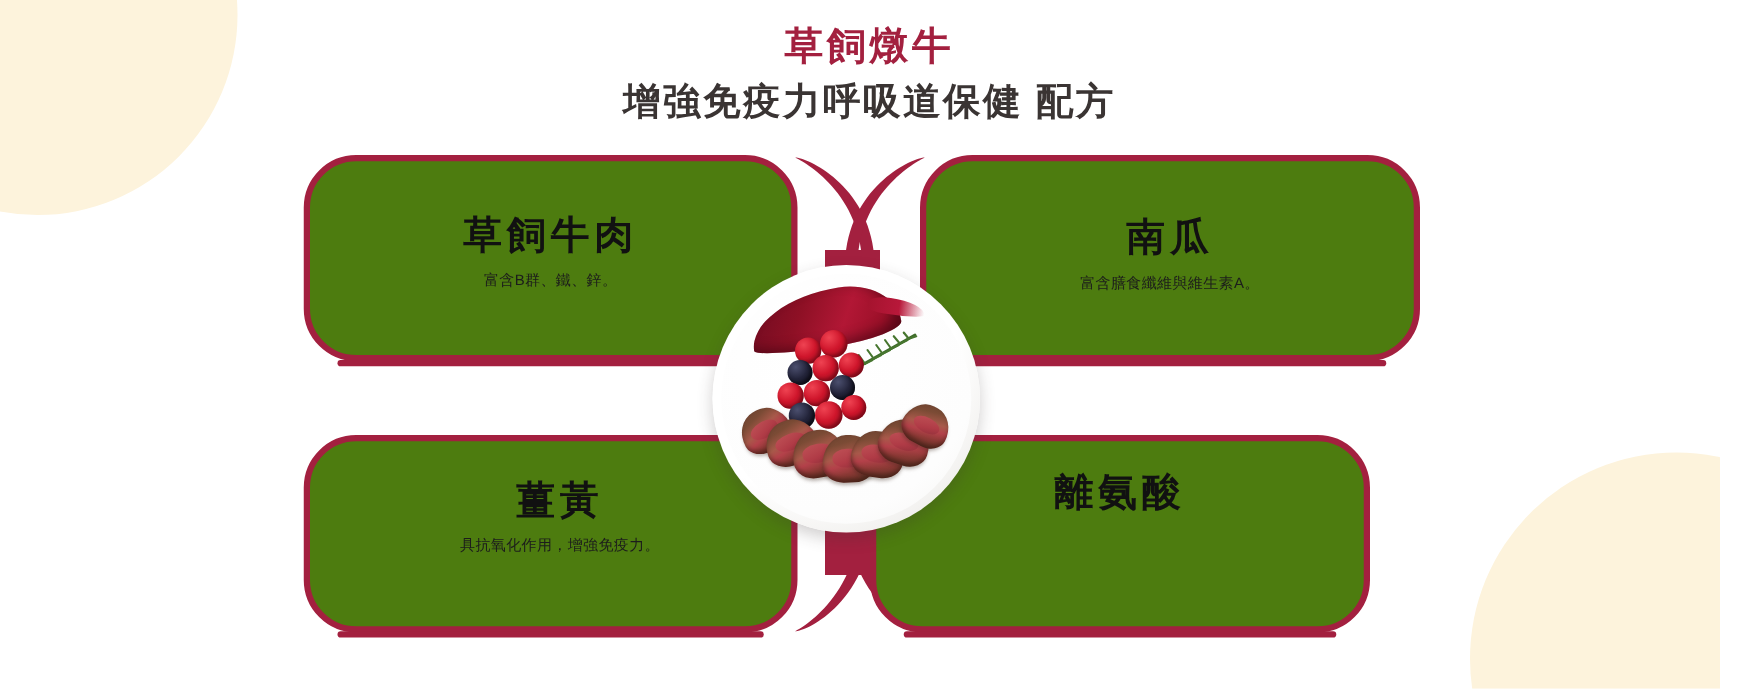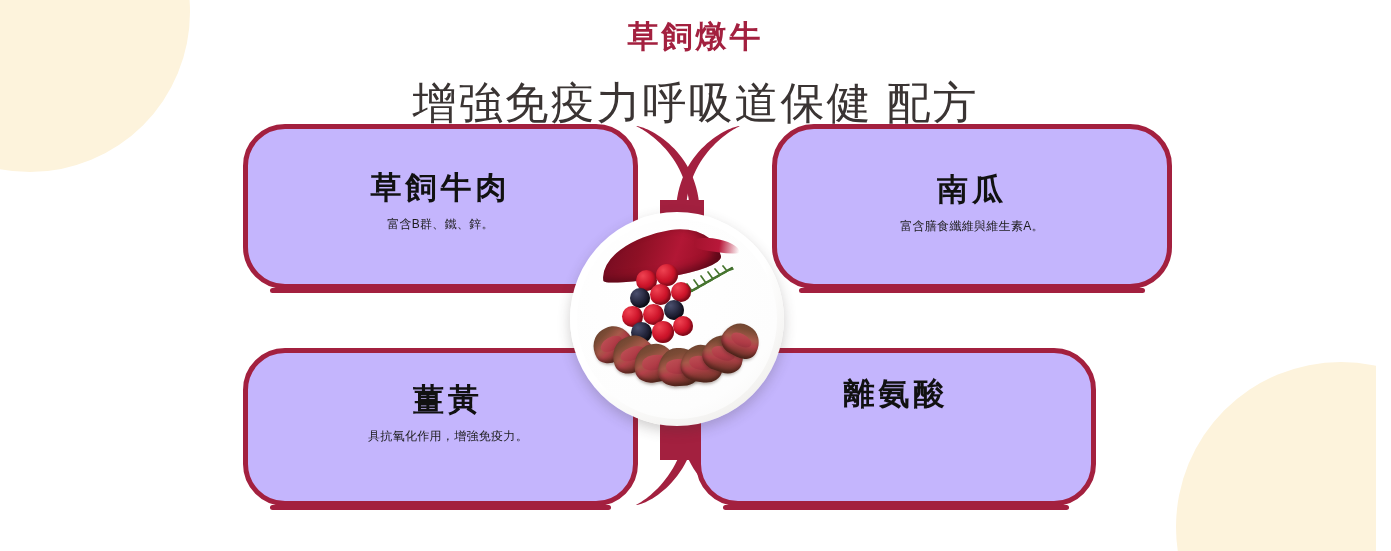--- a/index.html
+++ b/index.html
@@ -24,39 +24,39 @@
   
   #title-block {
     position:absolute; left:0; top:18px; width:1391px;
     text-align:center; z-index:6;
   }
   #product-title {
     font-size:31px; font-weight:bold; letter-spacing:3px;
     color:#a3203f; line-height:1.25;
   }
   #formula-subtitle {
-    font-size:44px; font-weight:normal; letter-spacing:2px;
-    color:#3a3433; line-height:1.3; margin-top:17px;
+    font-size:30px; font-weight:bold; letter-spacing:2px;
+    color:#3a3433; line-height:1.3; margin-top:5px;
   }
 
   
   .card {
     position:absolute;
-    background:#c4b5fd;
+    background:#4d7c0f;
     border:5px solid #a3203f;
     border-radius:42px;
     z-index:3;
   }
   .card::after{
     content:"";
     position:absolute; left:22px; right:22px; bottom:-9px; height:5px;
     background:#a3203f; border-radius:3px;
   }
   #card-beef     { left:243px; top:124px; width:395px; height:165px; }
-  #card-pumpkin  { left:736px; top:124px; width:400px; height:165px;margin-left:36px; }
+  #card-pumpkin  { left:736px; top:124px; width:400px; height:165px; }
   #card-turmeric { left:243px; top:348px; width:395px; height:158px; }
   #card-lysine   { left:696px; top:348px; width:400px; height:158px; }
 
   .card-inner {
     position:absolute; left:0; right:0;
     text-align:center; padding:0 14px;
   }
   #card-beef     .card-inner { top:40px; }
   #card-pumpkin  .card-inner { top:42px; }
   #card-turmeric .card-inner { top:28px;padding-left:29px; }

